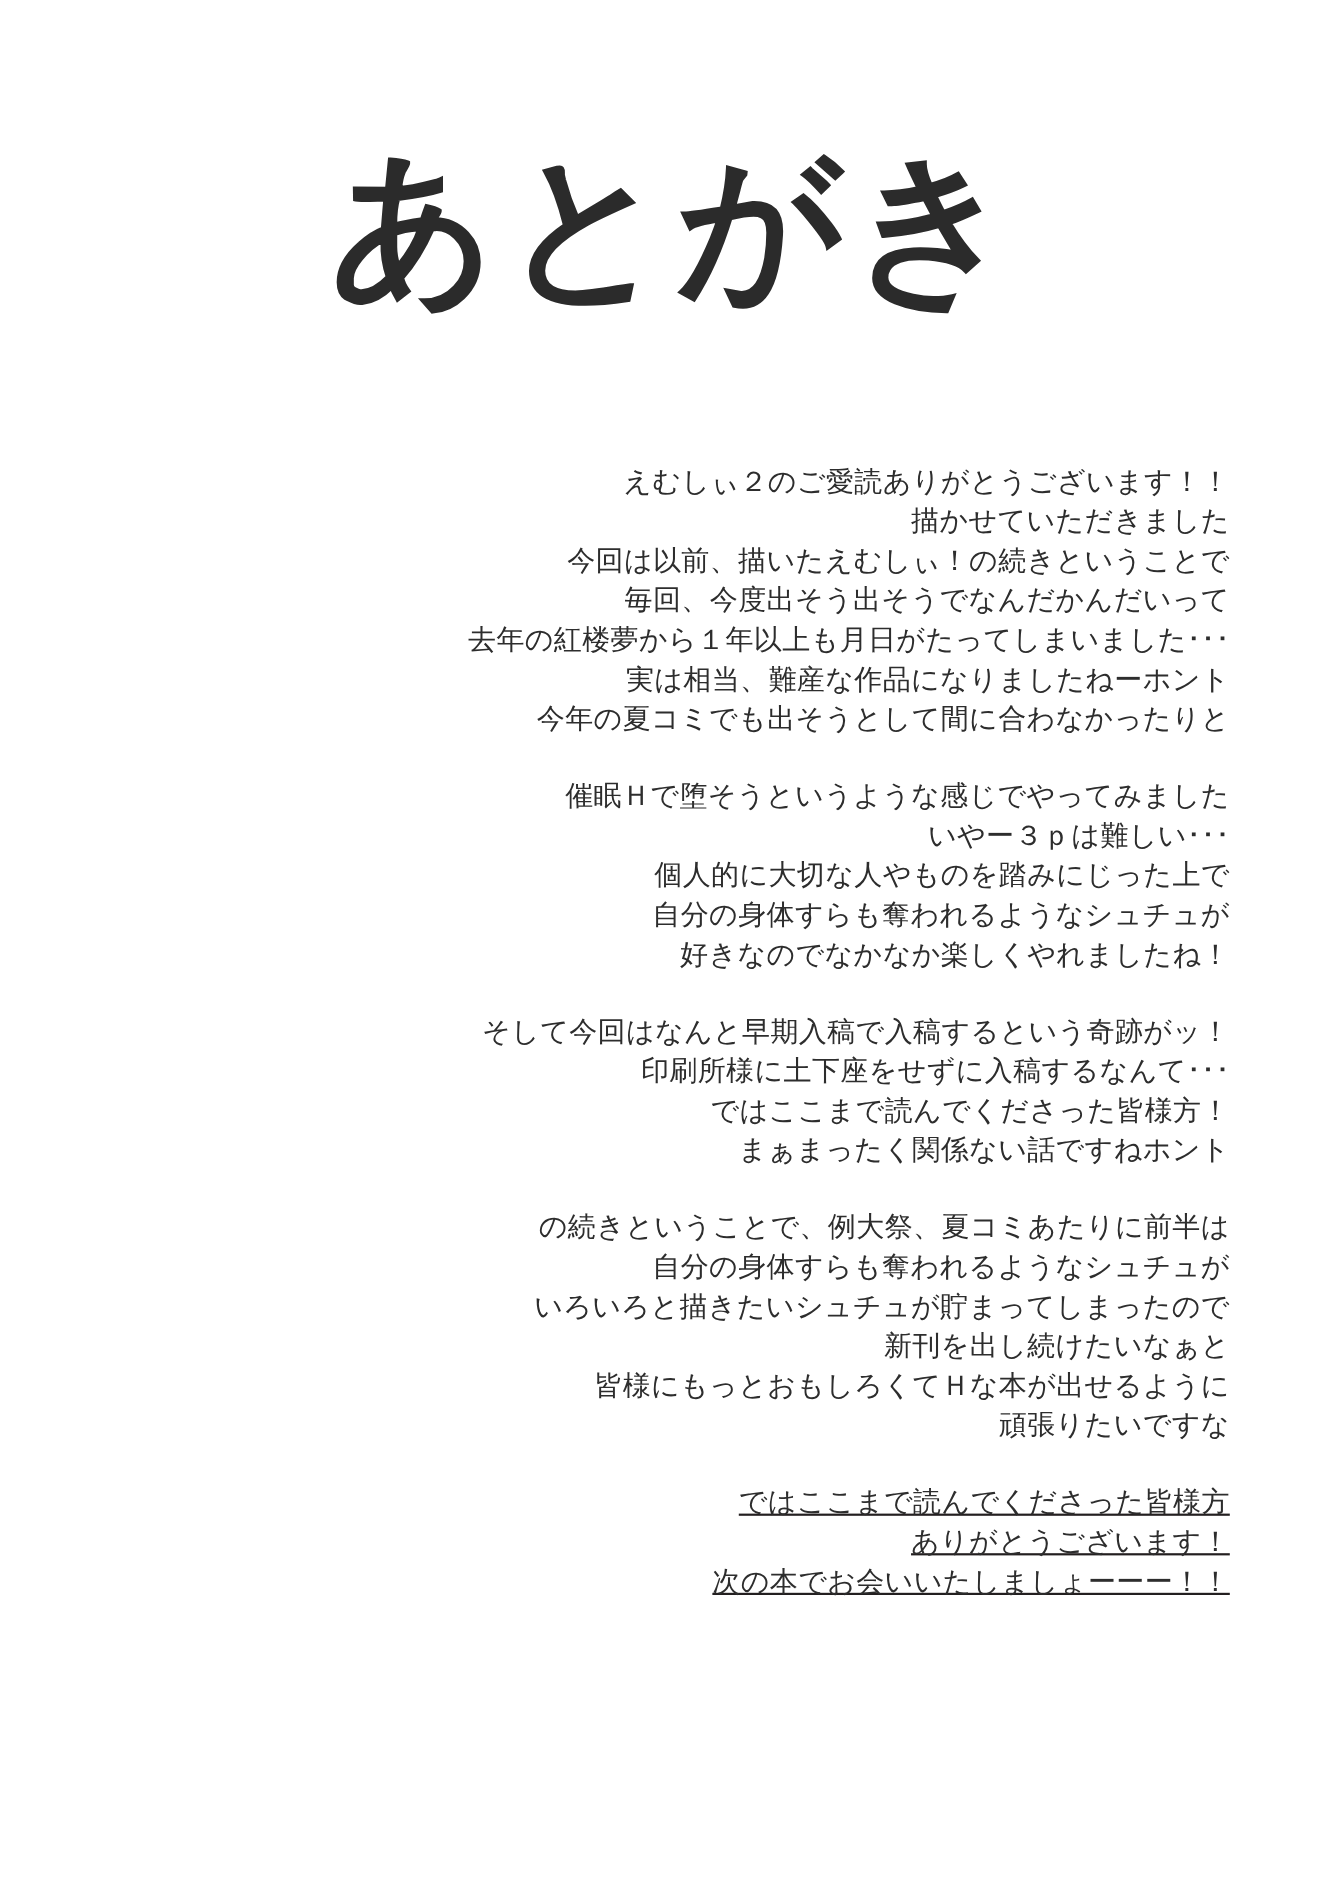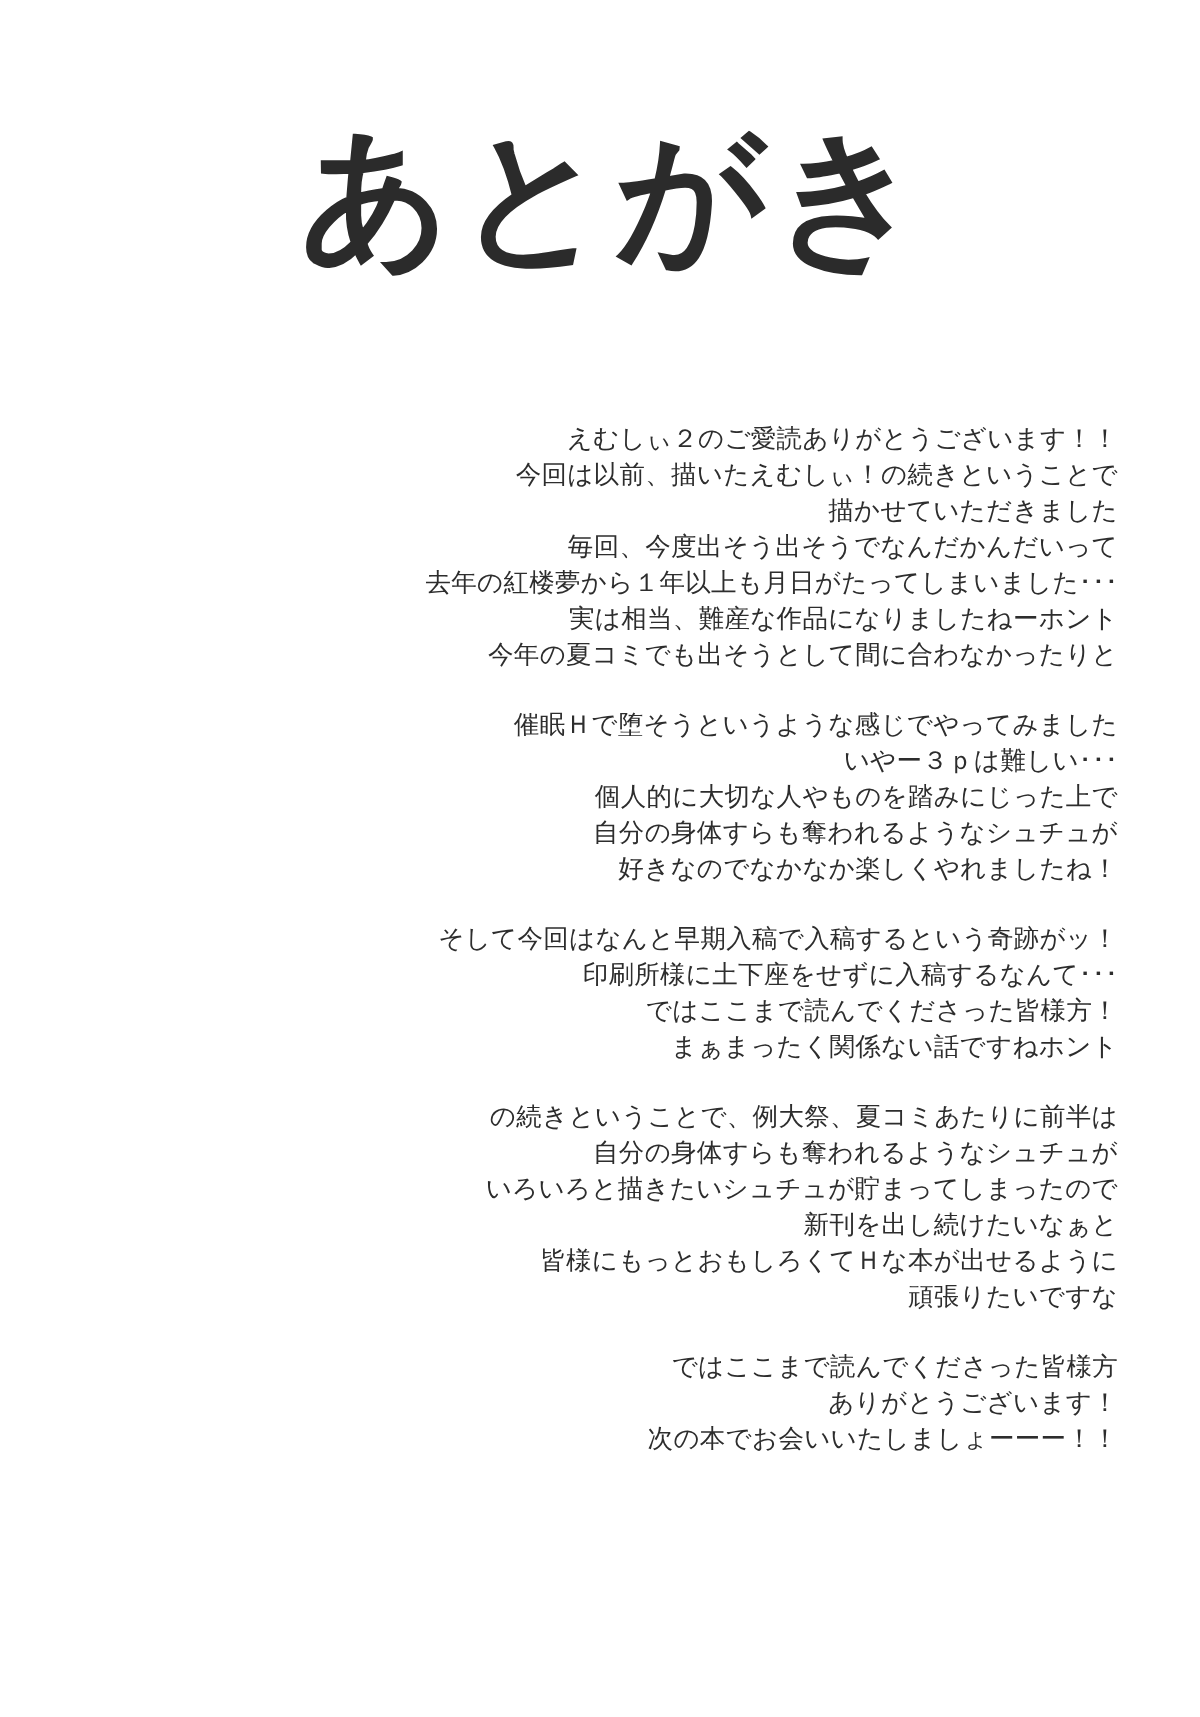--- a/index.html
+++ b/index.html
@@ -18,41 +18,42 @@
     position: relative;
     width: 1200px;
     height: 1717px;
     background: #ffffff;
     box-sizing: border-box;
   }
   .title {
     position: absolute;
     left: 300px;
     top: 130px;
-    font-family: Liberation Mono, monospace;
+    font-family: Liberation Serif, serif;
     font-size: 148px;
     line-height: 1.05;
     font-weight: 700;
     letter-spacing: 6px;
     color: #2b2b2b;
     white-space: nowrap;
     text-align: right;
   }
   .body-text {
     position: absolute;
     left: 118px;
     top: 420px;
     width: 1000px;
   }
   .para {
     margin: 0 0 34px 0;
     text-align: right;
   }
   .para:last-child {
     margin-bottom: 0;
+    text-decoration: underline;
   }
   .line {
     font-family: "DejaVu Sans", sans-serif;
     font-size: 25.5px;
     line-height: 36px;
     color: #2d2d2d;
     white-space: pre;
     letter-spacing: 0.3px;
   }
 </style>
@@ -60,22 +61,22 @@
 <body>
 
 <div class="page">
 
   <div class="title">あとがき</div>
 
   <div class="body-text">
 
     <div class="para">
       <div class="line">えむしぃ２のご愛読ありがとうございます！！</div>
+      <div class="line">描かせていただきました</div>
       <div class="line">今回は以前、描いたえむしぃ！の続きということで</div>
-      <div class="line">描かせていただきました</div>
       <div class="line">毎回、今度出そう出そうでなんだかんだいって</div>
       <div class="line">去年の紅楼夢から１年以上も月日がたってしまいました･･･</div>
       <div class="line">実は相当、難産な作品になりましたねーホント</div>
       <div class="line">今年の夏コミでも出そうとして間に合わなかったりと</div>
     </div>
 
     <div class="para">
       <div class="line">催眠Ｈで堕そうというような感じでやってみました</div>
       <div class="line">いやー３ｐは難しい･･･</div>
       <div class="line">個人的に大切な人やものを踏みにじった上で</div>

